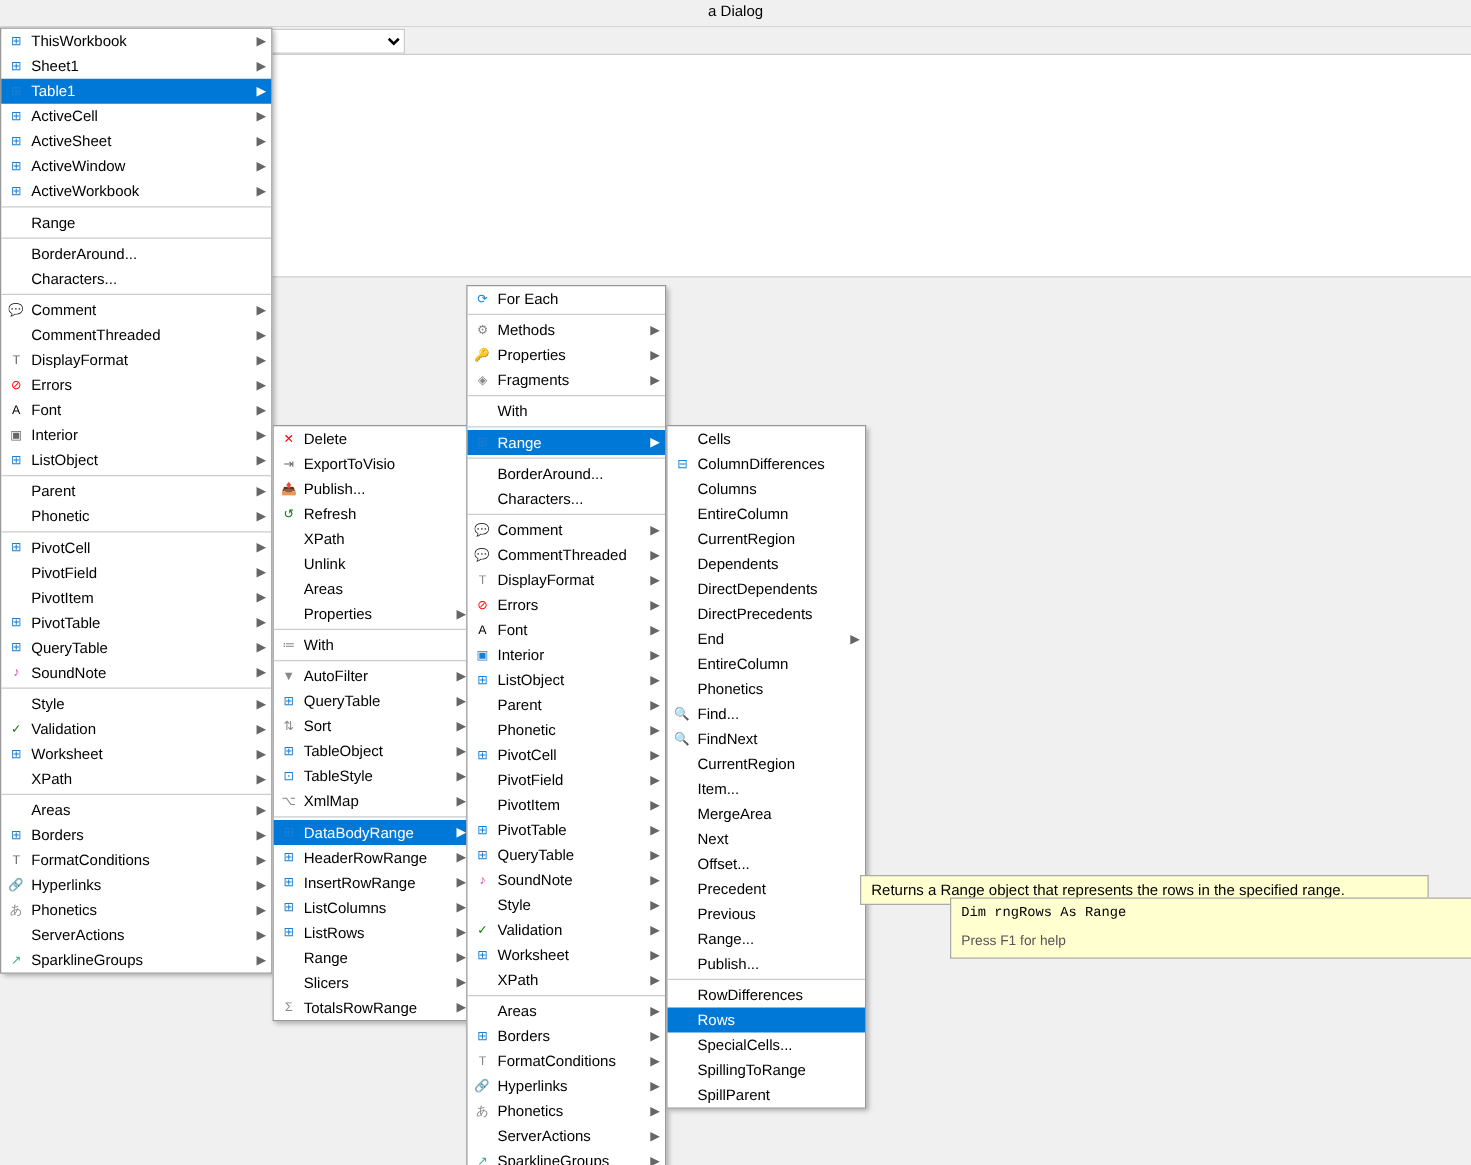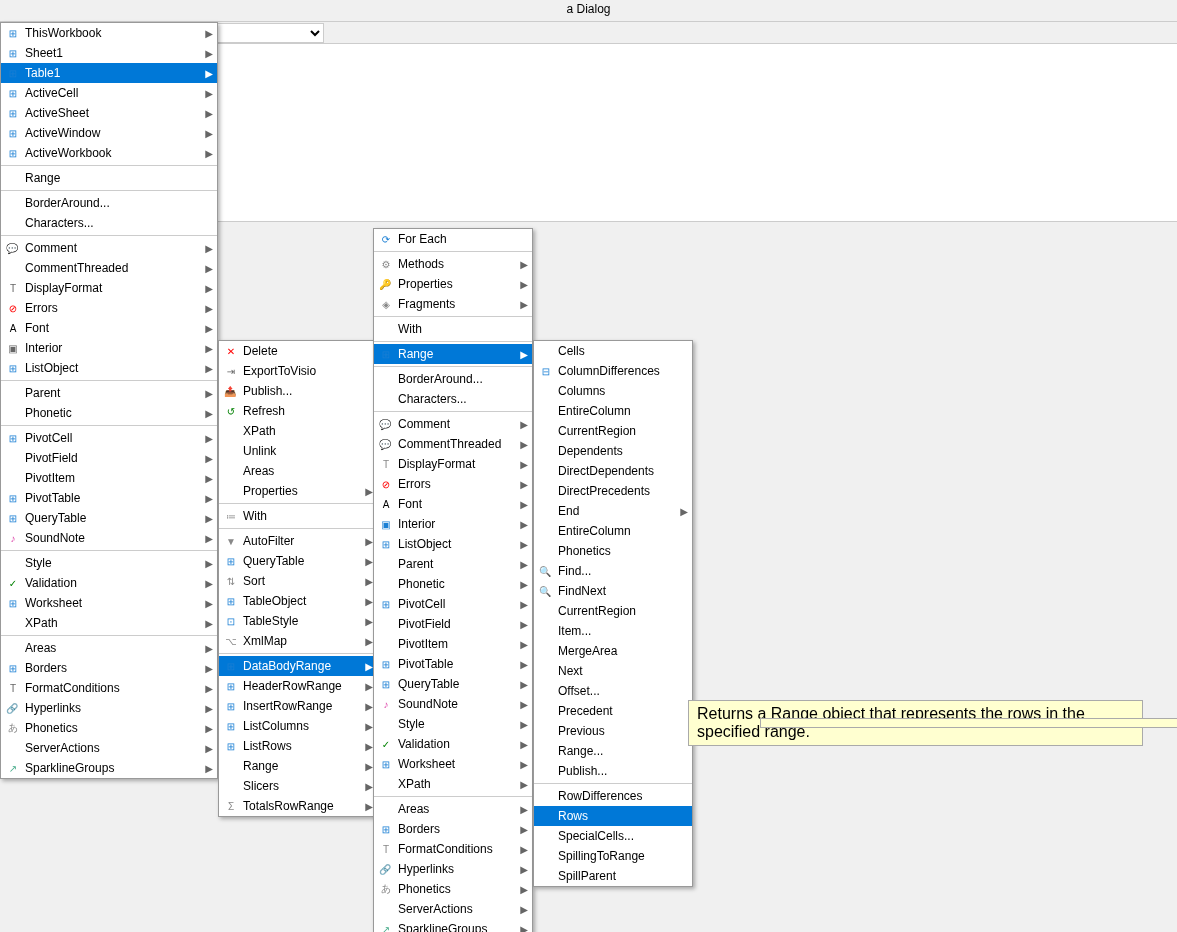--- a/index.html
+++ b/index.html
@@ -494,24 +494,26 @@
   <div class="menu-item">Range...</div>
   <div class="menu-item">Publish...</div>
   <div class="menu-separator"></div>
   <div class="menu-item">RowDifferences</div>
   <div class="menu-item highlighted">Rows</div>
   <div class="menu-item">SpecialCells...</div>
   <div class="menu-item">SpillingToRange</div>
   <div class="menu-item">SpillParent</div>
 </div>
 
-<div style="position:absolute; top: 700px; left: 688px; width: 455px; background: #ffffd0; border: 1px solid #aaa; padding: 4px 8px; font-size: 16px; font-family: 'Segoe UI', sans-serif; z-index: 200;">
+<div style="position:absolute; top: 700px; left: 688px; width: 455px; background: #ffffd0; border: 1px solid #aaa; padding: 4px 8px; font-size: 12px; font-family: 'Segoe UI', sans-serif; z-index: 200;">
   <span>Returns a Range object that represents the rows in the specified range.</span>
 </div>
 
 <div style="position:absolute; top: 718px; left: 760px; width: 420px; background: #ffffd0; border: 1px solid #aaa; padding: 4px 8px; font-size: 11px; font-family: 'Courier New', monospace; z-index: 200; line-height: 1.6;">
+  <div>Dim rngRows As Range</div>
+  <div style="margin-top:4px; font-family: 'Segoe UI', sans-serif; color: #555;">Press F1 for help</div>
 </div>
 
 <div style="position:absolute; bottom: 160px; left: 540px; display:flex; gap:8px; z-index:5;">
   <div style="background:#e8e8e8; border:1px solid #ccc; padding:2px 12px; font-size:12px; cursor:pointer;">Previous</div>
 </div>
 
 <div style="position:absolute; bottom: 140px; left: 548px; font-size:12px; z-index:5; background:white; border:1px solid #ccc; padding:2px 8px;">Worksheet</div>
 
 </body></html>

